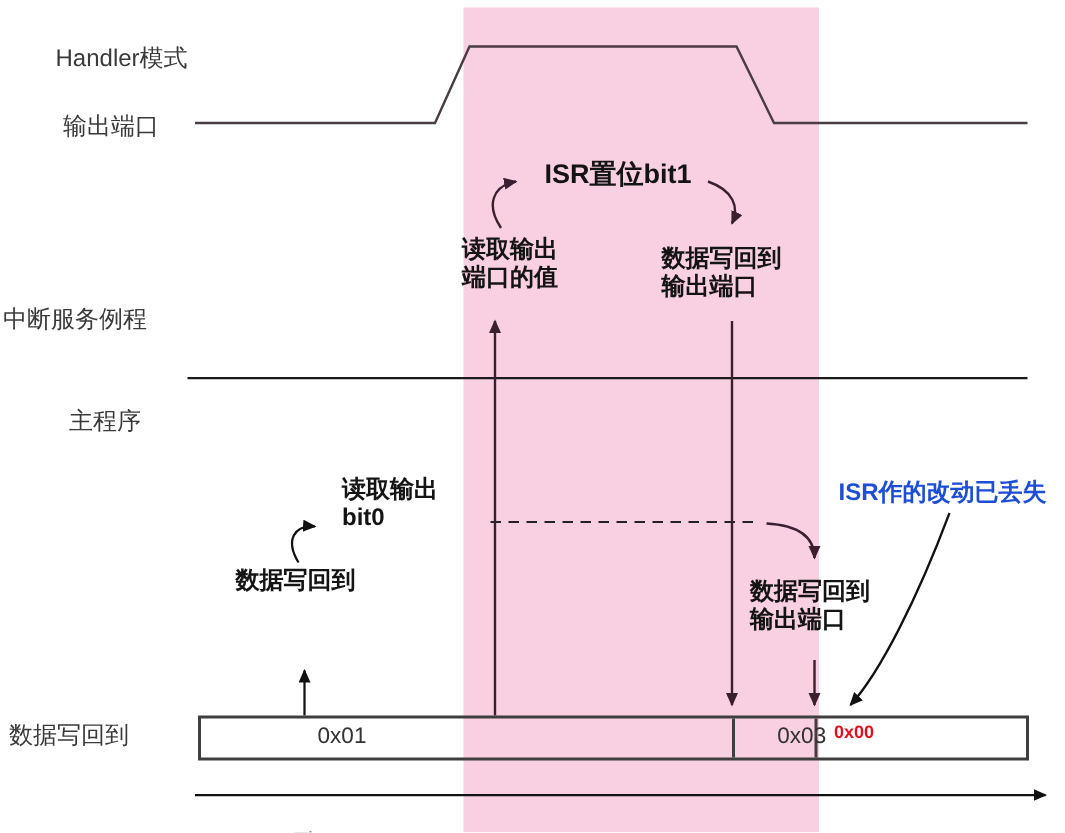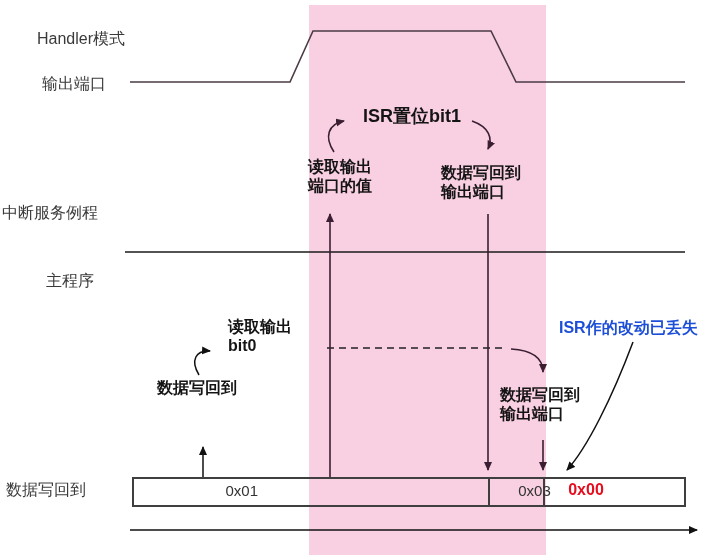--- a/index.html
+++ b/index.html
@@ -50,21 +50,21 @@
   .port-divider{
     position:absolute;top:0;bottom:0;width:2px;background:#3f3f3f;
   }
   .port-value{
     position:absolute;
     font-size:15px;
     color:#333333;
     text-align:center;
   }
   .port-value.red{
-    color:#e60e1e;font-weight:bold;font-size:16px;text-align:center;
+    color:#e60e1e;font-weight:bold;font-size:12px;text-align:left;
   }
   .time-label{
     position:absolute;left:196px;top:536px;
     font-size:16px;color:#333333;margin-top:17px;
   }
 </style>
 </head>
 <body>
 
 <div class="stage">
@@ -139,19 +139,19 @@
     <span>数据写回到</span>
     <span>输出端口</span>
   </div>
 
   <div class="red-note" style="left:559px;top:318px;">ISR作的改动已丢失</div>
 
   <div class="port-box">
     <div class="port-divider" style="left:354px;"></div>
     <div class="port-divider" style="left:409px;"></div>
   </div>
-  <div class="port-value" style="left:198px;top:482px;width:60px;text-align:right;">0x01</div>
+  <div class="port-value" style="left:198px;top:482px;width:60px;">0x01</div>
   <div class="port-value" style="left:488px;top:482px;width:55px;margin-left:19px;">0x03</div>
   <div class="port-value red" style="left:556px;top:481px;width:60px;">0x00</div>
 
   <div class="time-label">Time</div>
 
 </div>
 
 </body></html>

